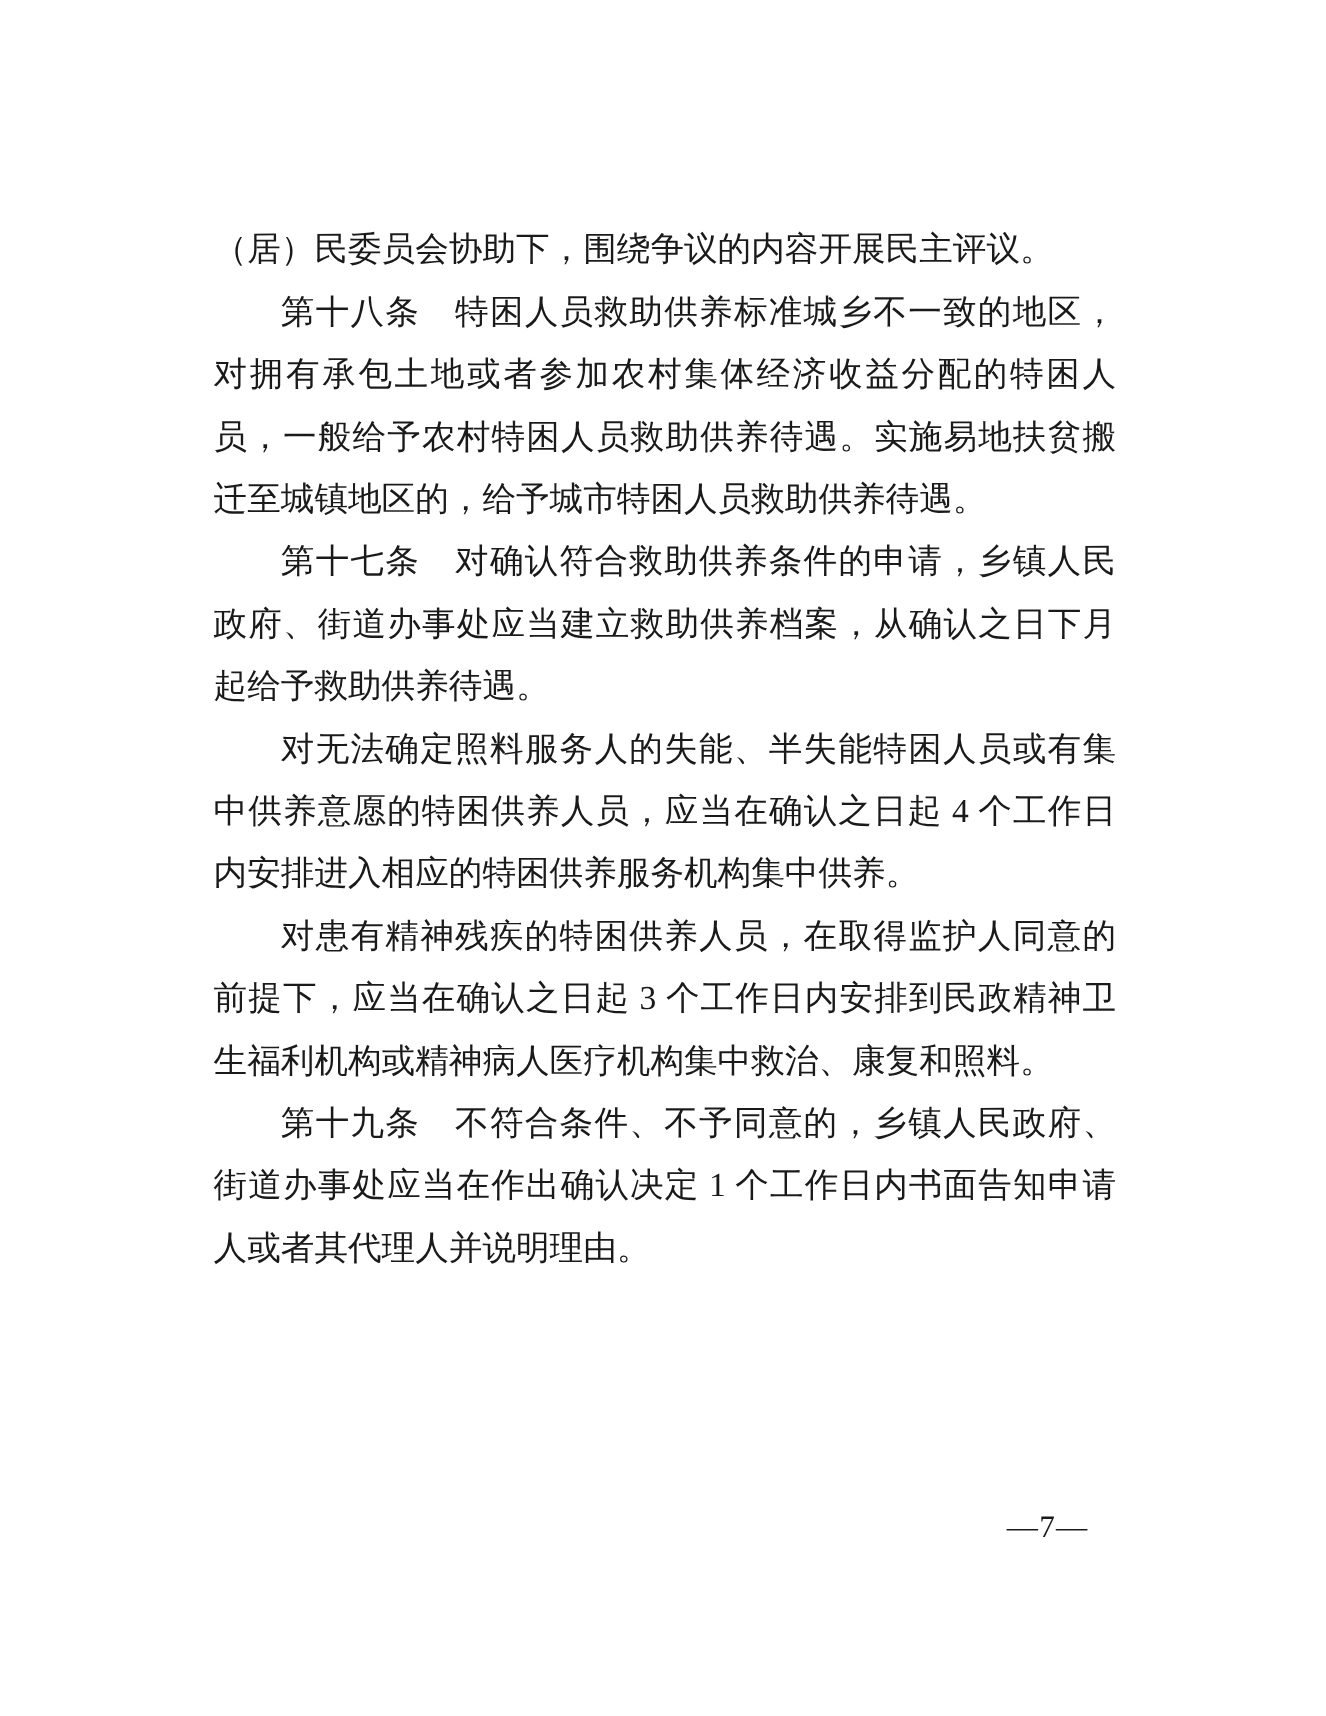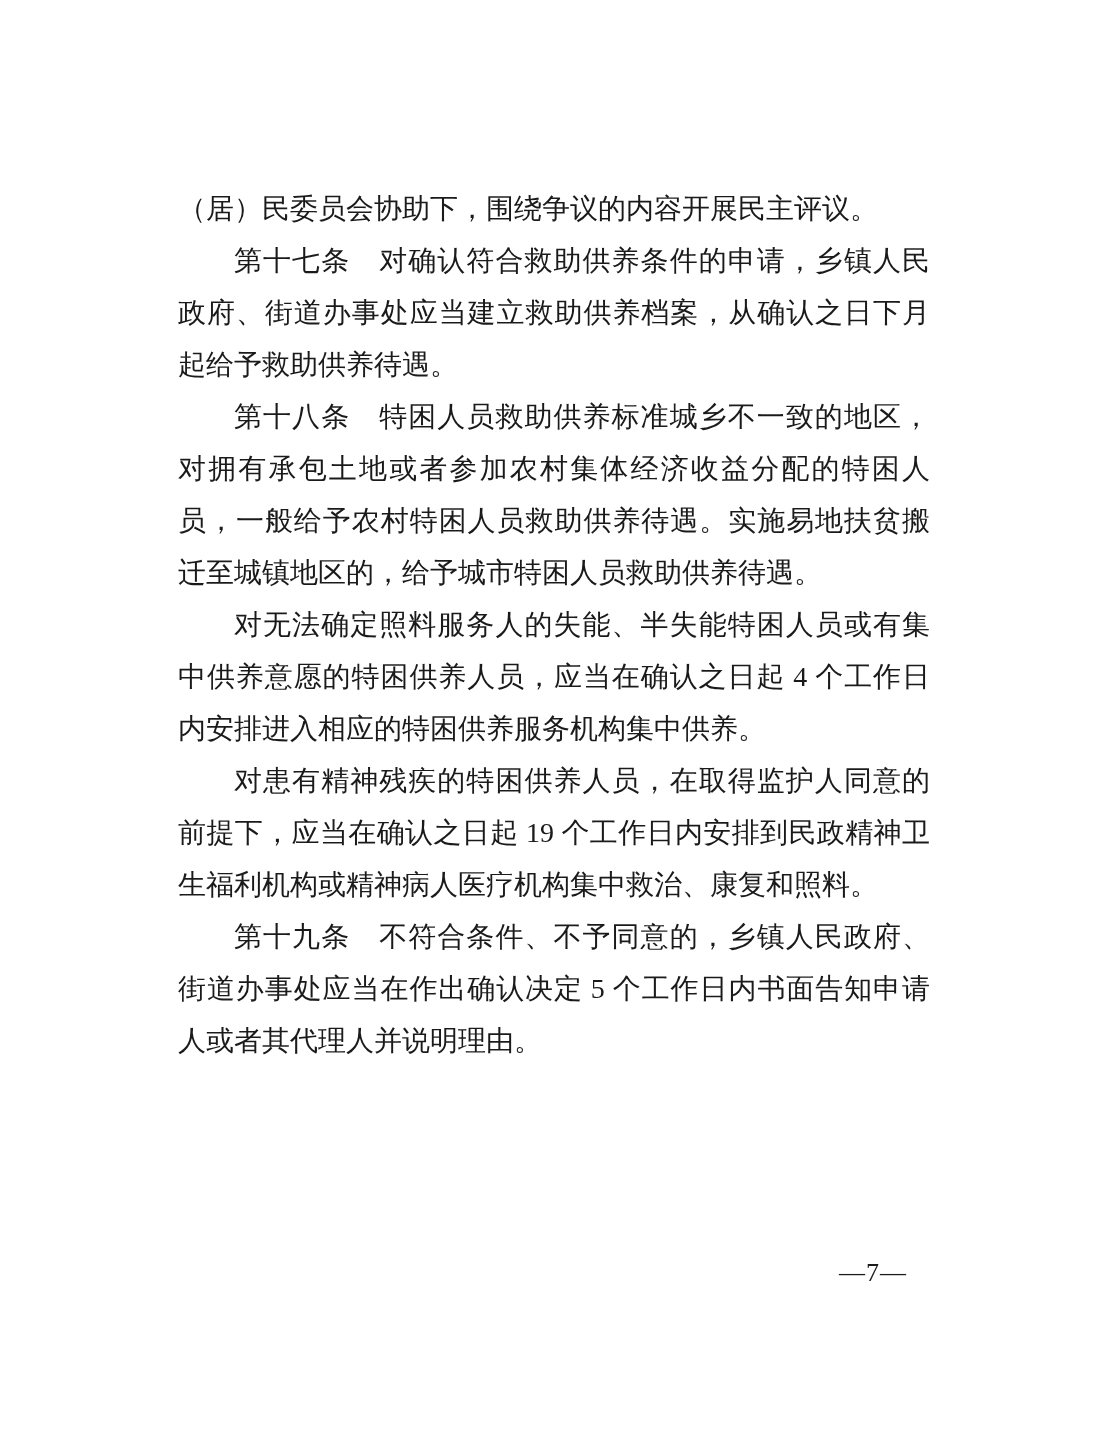--- a/index.html
+++ b/index.html
@@ -40,20 +40,20 @@
     line-height: 30px;
     letter-spacing: 1px;
   }
 </style>
 </head>
 <body>
 
 <div class="page">
   <div class="content">
     <p>（居）民委员会协助下，围绕争议的内容开展民主评议。</p>
+    <p class="indent">第十八条　特困人员救助供养标准城乡不一致的地区，对拥有承包土地或者参加农村集体经济收益分配的特困人员，一般给予农村特困人员救助供养待遇。实施易地扶贫搬迁至城镇地区的，给予城市特困人员救助供养待遇。</p>
     <p class="indent">第十七条　对确认符合救助供养条件的申请，乡镇人民政府、街道办事处应当建立救助供养档案，从确认之日下月起给予救助供养待遇。</p>
-    <p class="indent">第十八条　特困人员救助供养标准城乡不一致的地区，对拥有承包土地或者参加农村集体经济收益分配的特困人员，一般给予农村特困人员救助供养待遇。实施易地扶贫搬迁至城镇地区的，给予城市特困人员救助供养待遇。</p>
     <p class="indent">对无法确定照料服务人的失能、半失能特困人员或有集中供养意愿的特困供养人员，应当在确认之日起 4 个工作日内安排进入相应的特困供养服务机构集中供养。</p>
-    <p class="indent">对患有精神残疾的特困供养人员，在取得监护人同意的前提下，应当在确认之日起 19 个工作日内安排到民政精神卫生福利机构或精神病人医疗机构集中救治、康复和照料。</p>
-    <p class="indent">第十九条　不符合条件、不予同意的，乡镇人民政府、街道办事处应当在作出确认决定 5 个工作日内书面告知申请人或者其代理人并说明理由。</p>
+    <p class="indent">对患有精神残疾的特困供养人员，在取得监护人同意的前提下，应当在确认之日起 3 个工作日内安排到民政精神卫生福利机构或精神病人医疗机构集中救治、康复和照料。</p>
+    <p class="indent">第十九条　不符合条件、不予同意的，乡镇人民政府、街道办事处应当在作出确认决定 1 个工作日内书面告知申请人或者其代理人并说明理由。</p>
   </div>
   <div class="page-number">—7—</div>
 </div>
 
 </body></html>

